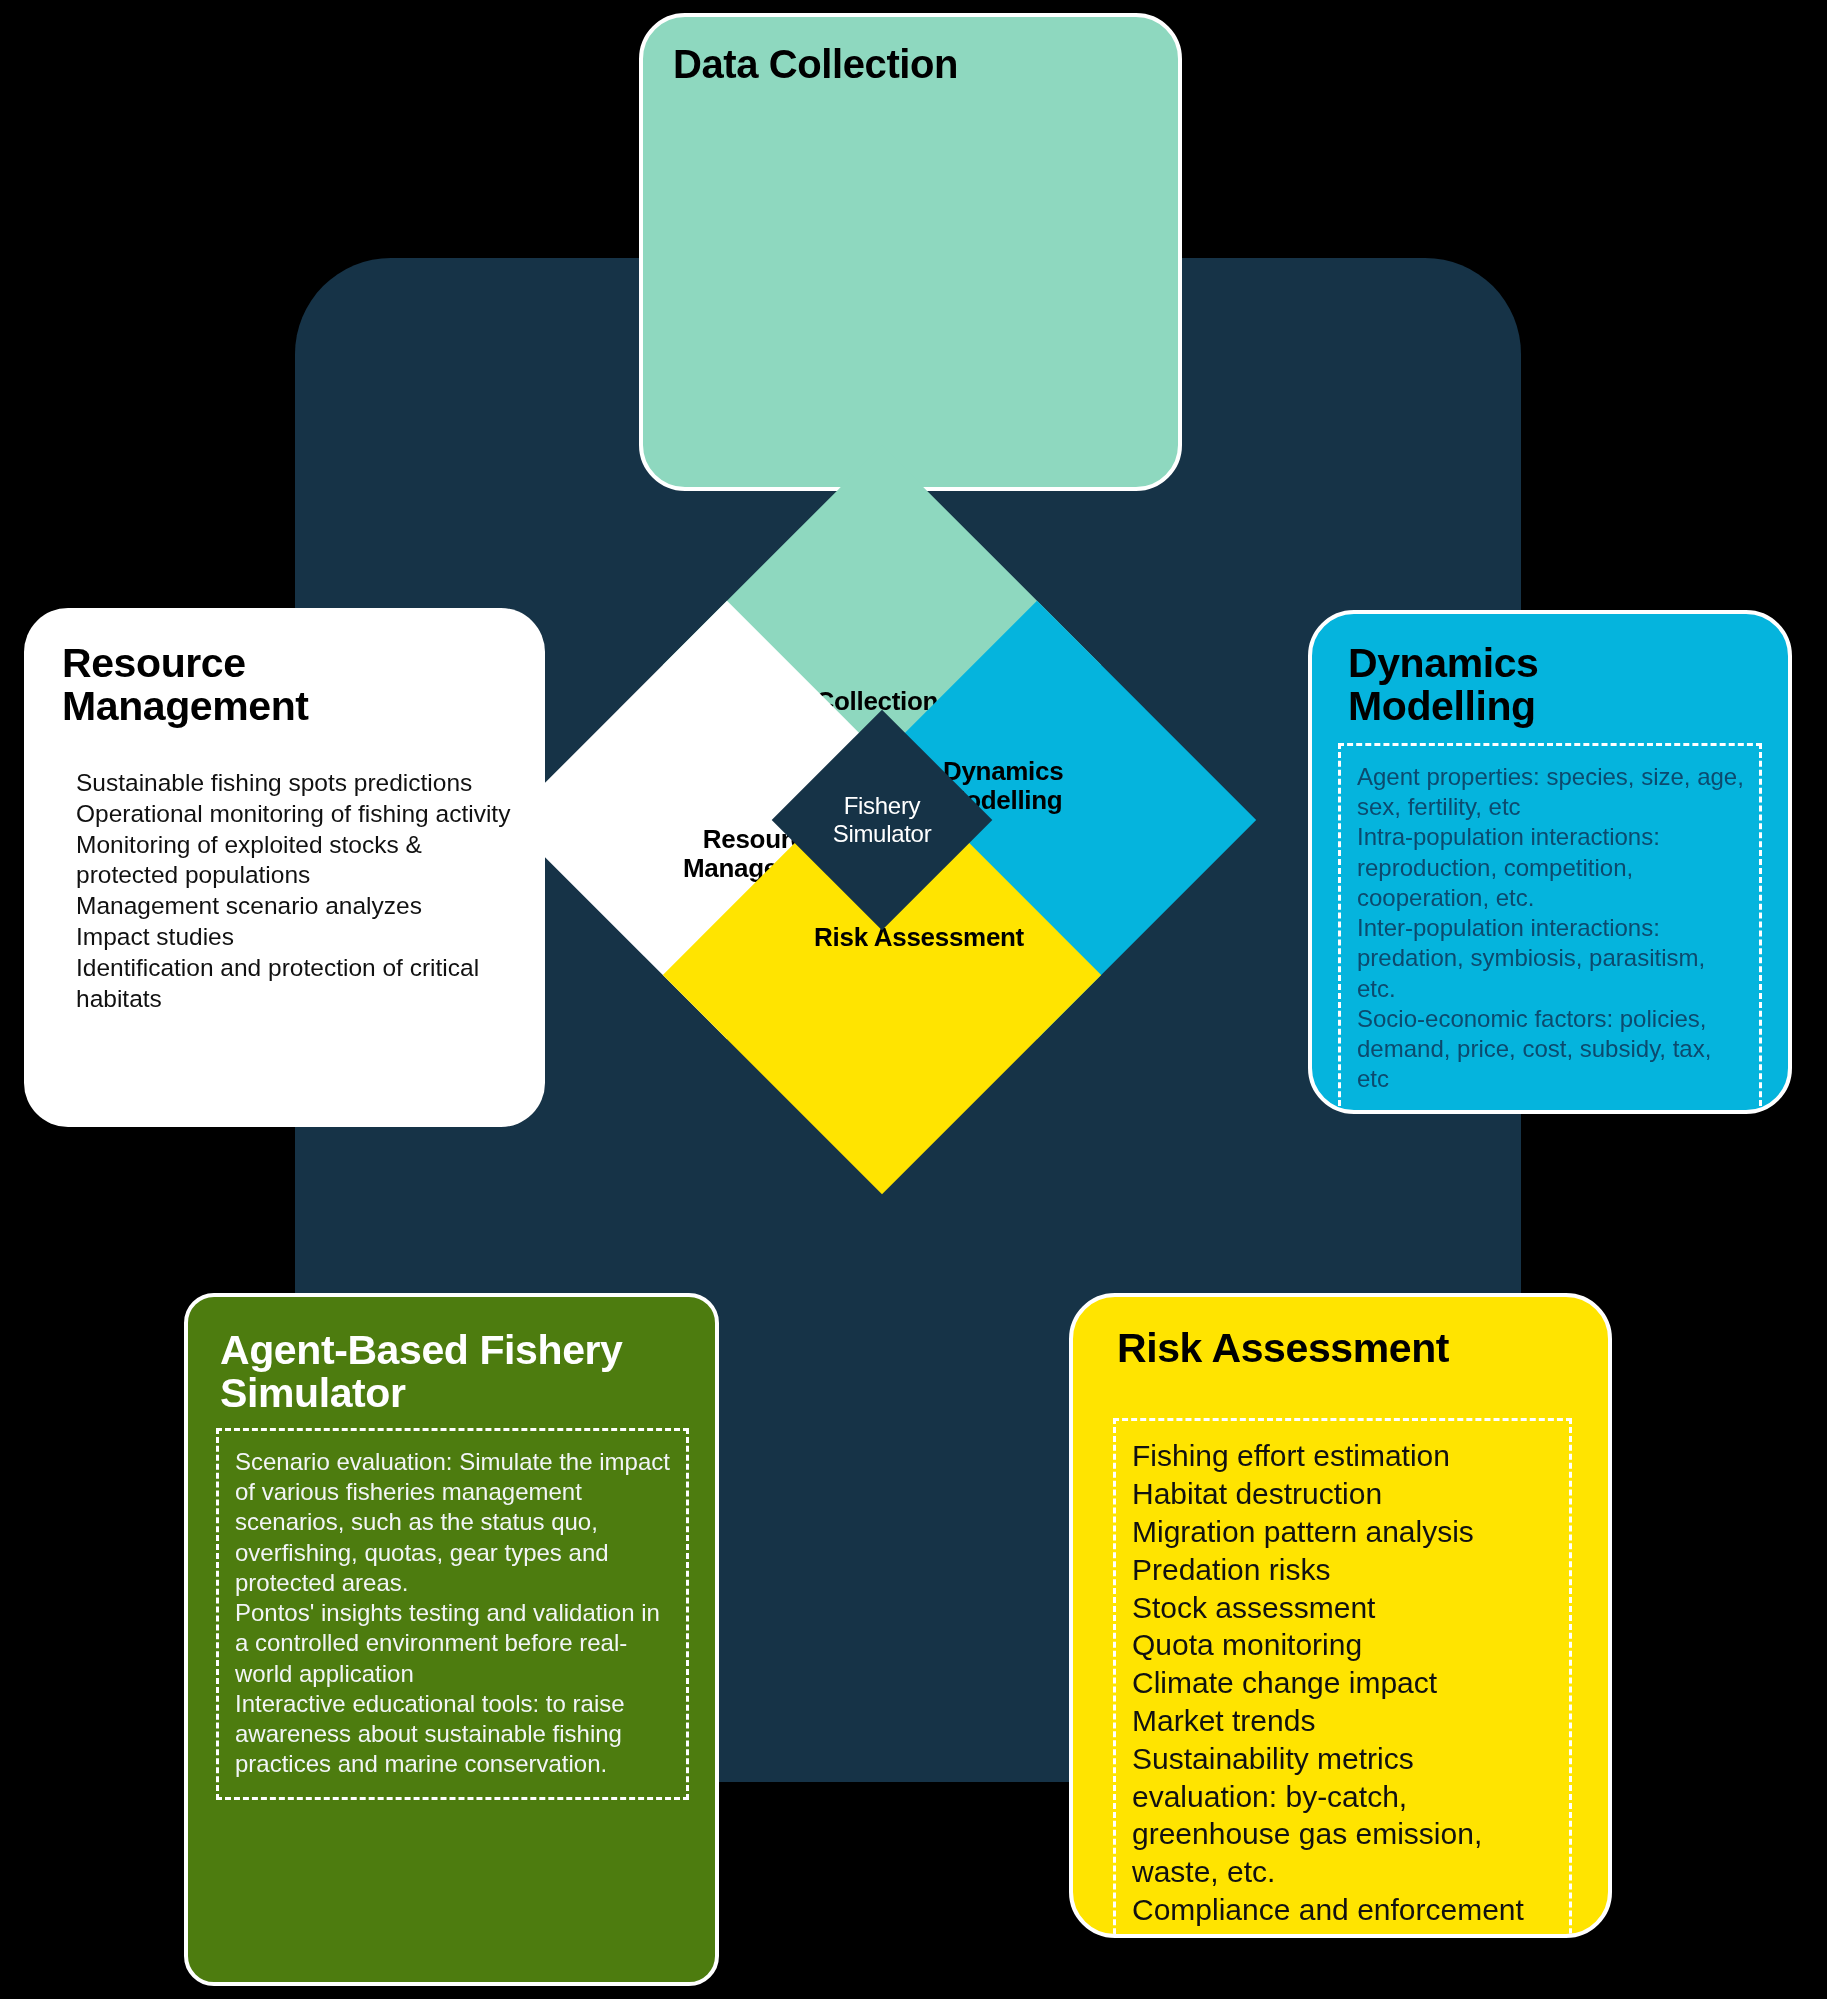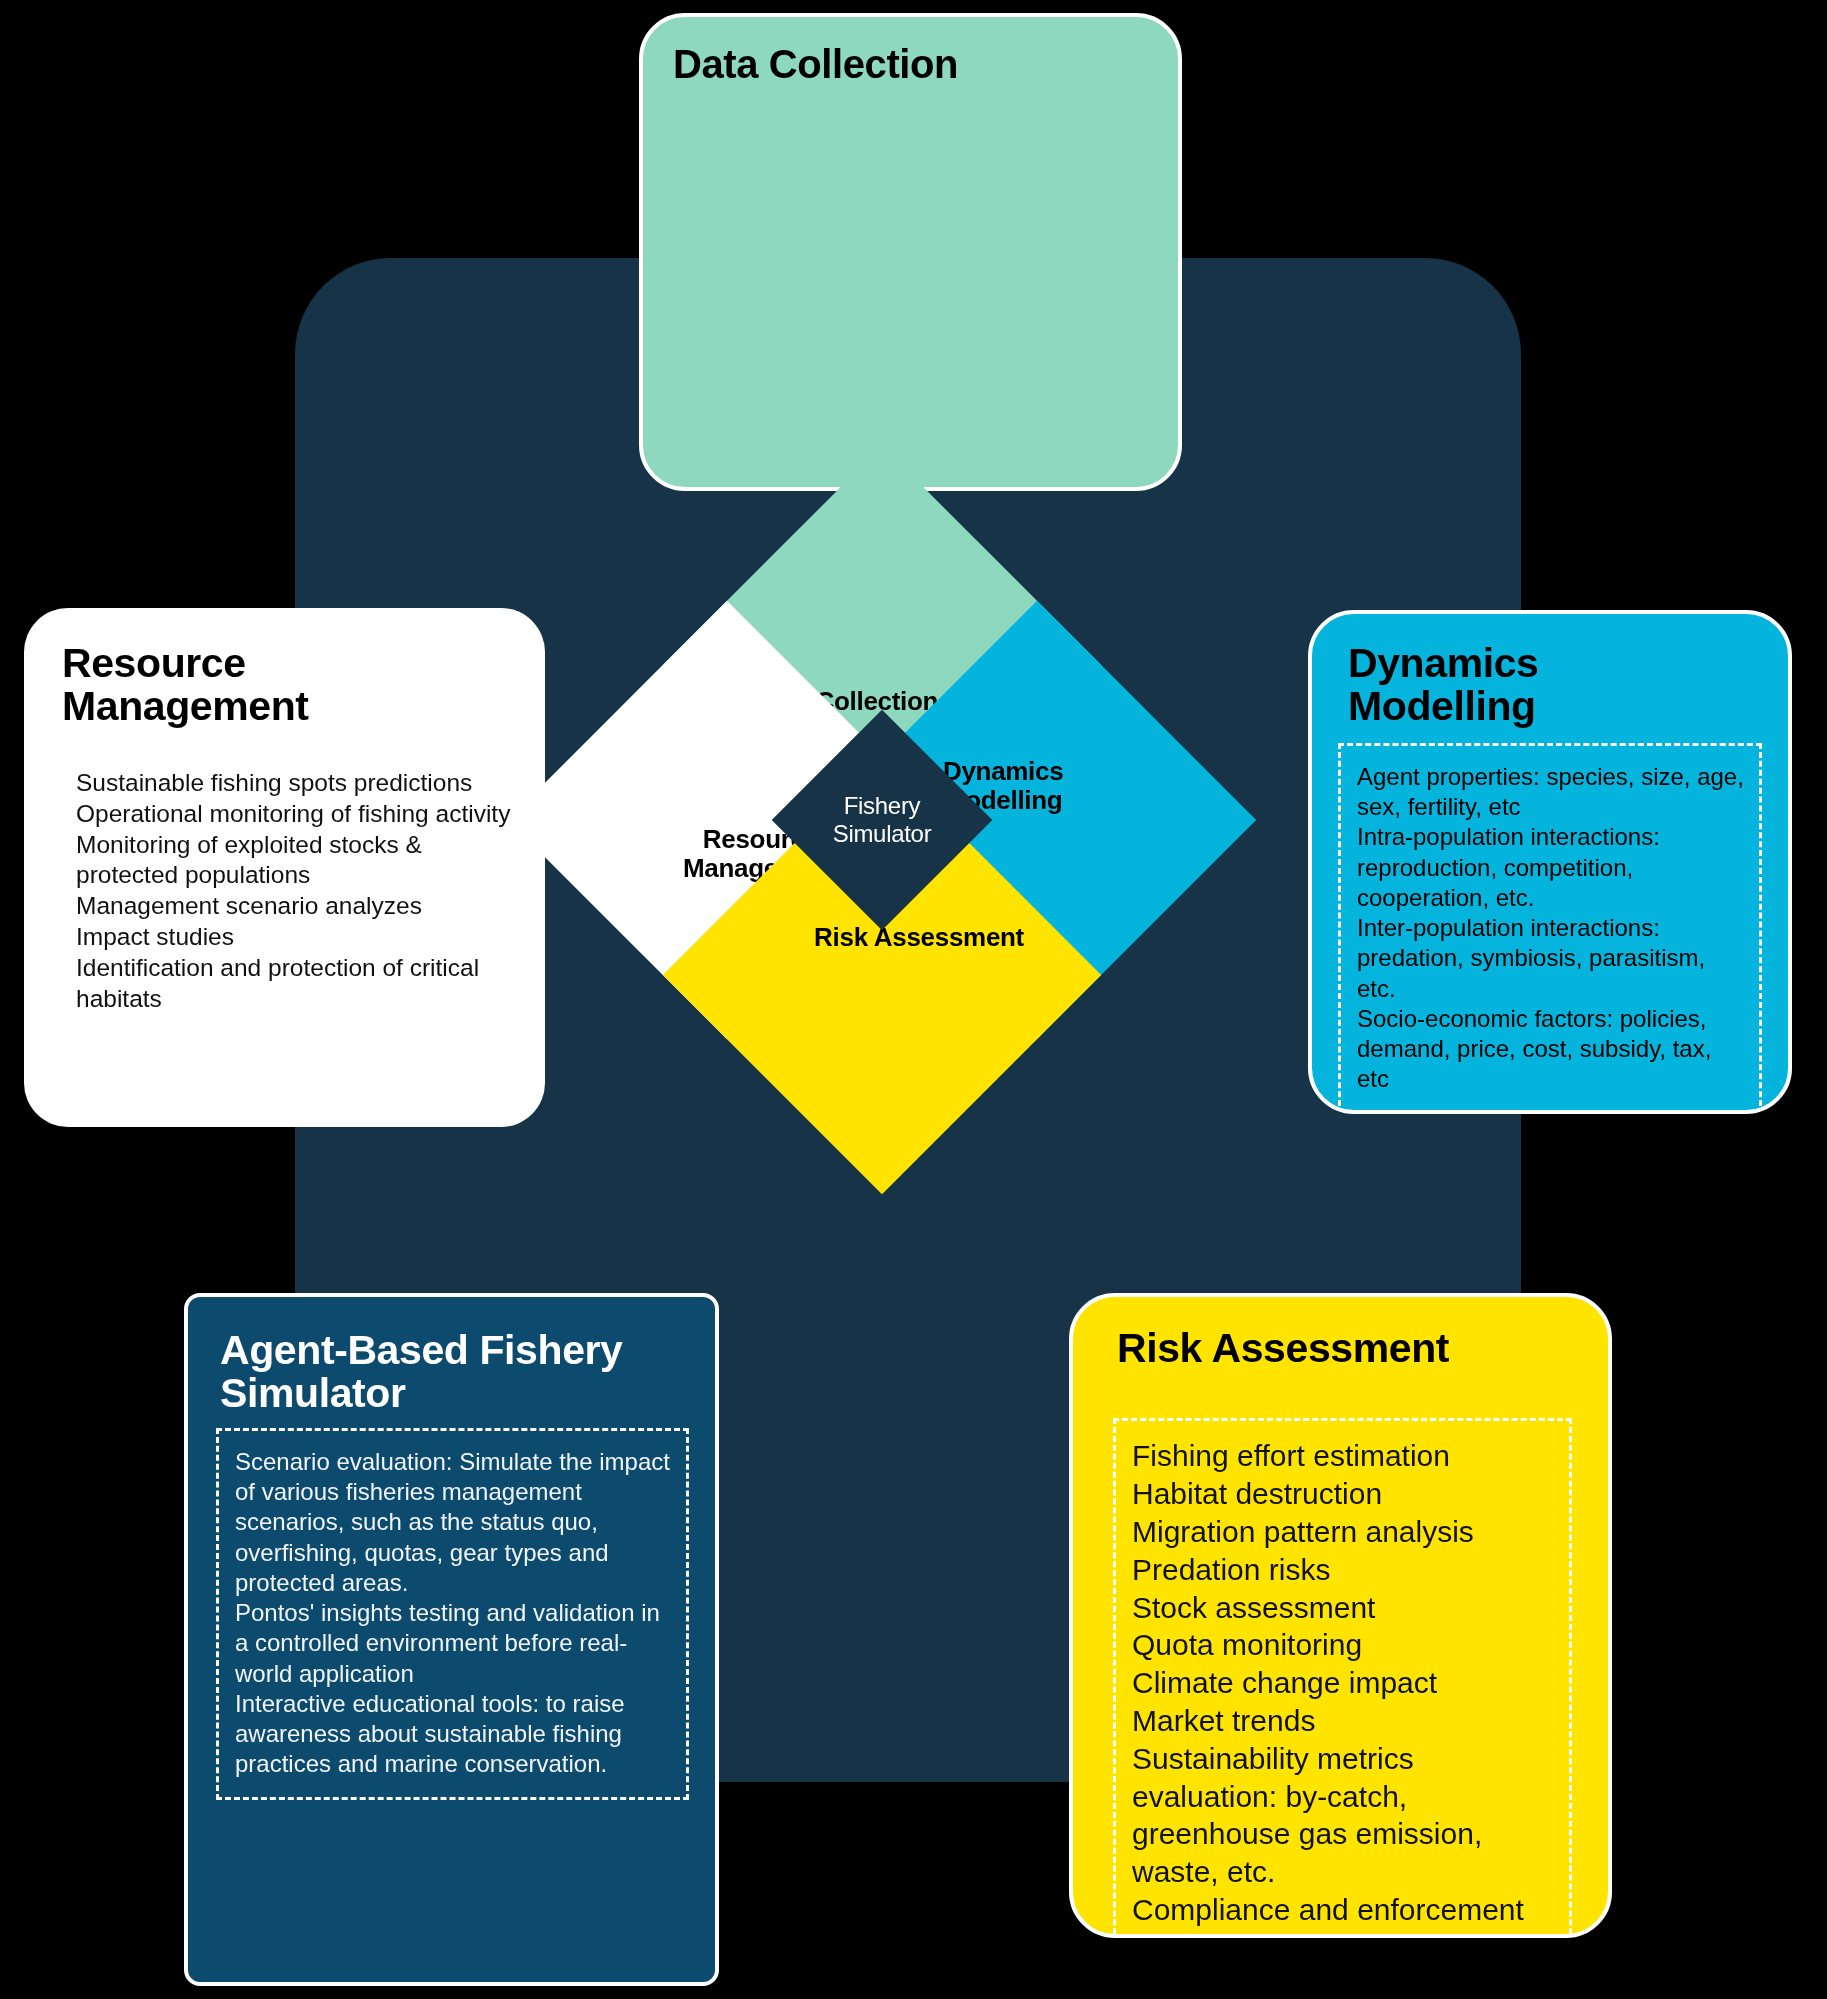--- a/index.html
+++ b/index.html
@@ -91,31 +91,31 @@
   }
   #card-dynamics-modelling .card-title {
     color: #000000;
     font-size: 41px;
     margin: 28px 0 0 36px;
     max-width: 300px;
   }
   #card-dynamics-modelling .dashed-box {
     border-color: #ffffff;
     margin: 14px 26px 0 26px;
-    color: #000000;
+    color: #0c4a6e;
     font-size: 24px;
   }
 
   
   #card-agent-simulator {
     left: 184px; top: 1293px;
     width: 535px; height: 693px;
-    background: #0c4a6e;
+    background: #4d7c0f;
     border: 4px solid #ffffff;
-    border-radius: 16px;
+    border-radius: 30px;
   }
   #card-agent-simulator .card-title {
     color: #ffffff;
     font-size: 41px;
     margin: 32px 0 0 32px;
     max-width: 420px;
   }
   #card-agent-simulator .dashed-box {
     border-color: #ffffff;
     margin: 12px 26px 0 28px;

